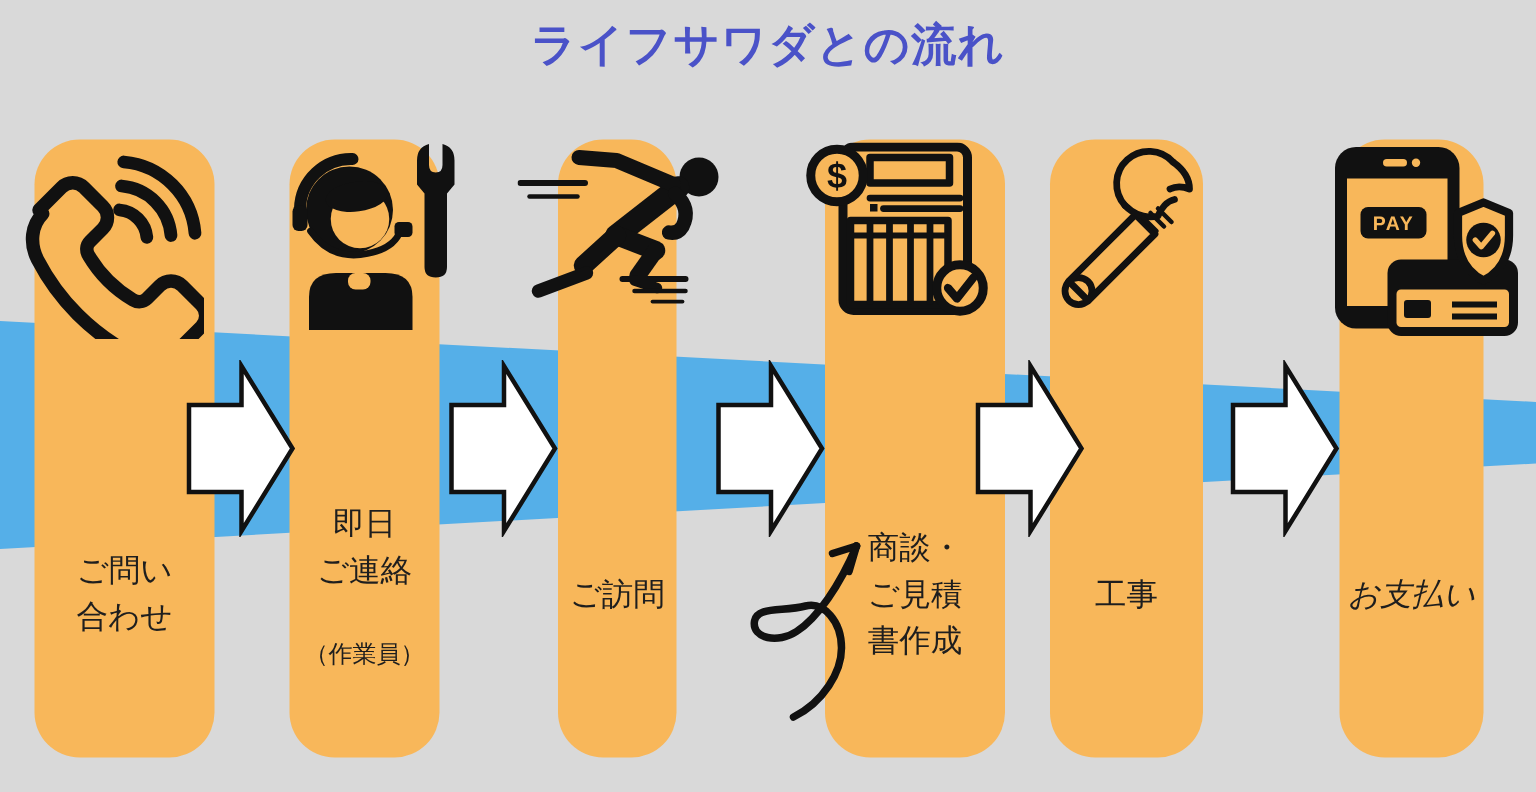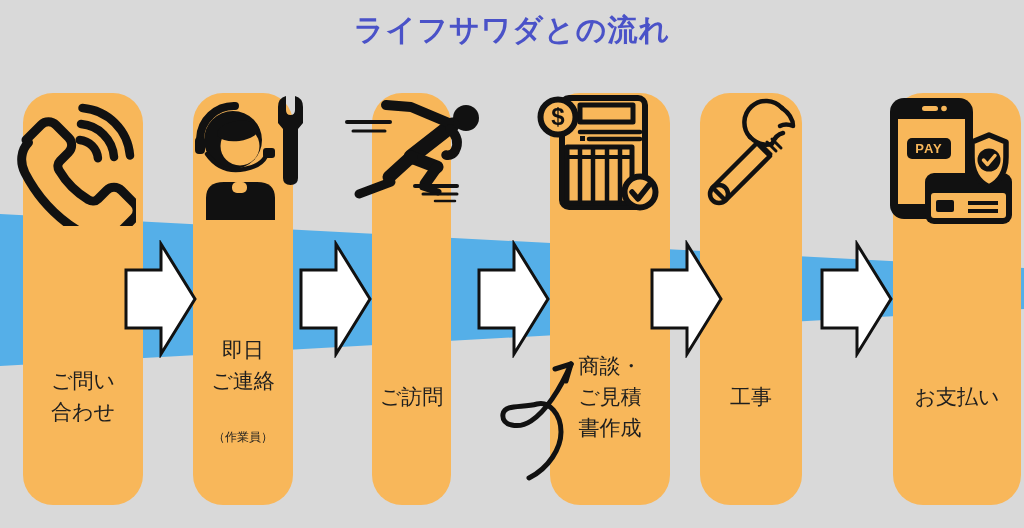--- a/index.html
+++ b/index.html
@@ -7,28 +7,28 @@
   .stage{position:relative;width:1024px;height:528px;background:var(--background,#D9D9D9);overflow:hidden;}
   .stage *{box-sizing:border-box;}
   .band-svg{position:absolute;left:0;top:0;z-index:1;}
   .band{fill:var(--band_blue,#55AFE8);}
   .title{position:absolute;left:0;top:10px;width:100%;text-align:center;
          font-size:30px;font-weight:800;letter-spacing:1px;color:var(--headline_blue,#4A52C8);z-index:4;}
   .pill{position:absolute;top:93px;height:412px;border-radius:30px;background:var(--pill_orange,#F8B75A);z-index:2;}
   .pill .label{position:absolute;left:-10px;right:-10px;top:248px;height:110px;
                display:flex;flex-direction:column;align-items:center;justify-content:center;
                font-size:21px;line-height:31px;color:#1e1e1e;text-align:center;white-space:nowrap;}
-  .pill .label .sub{font-size:12px;line-height:20px;margin-top:31px;}
+  .pill .label .sub{font-size:16px;line-height:20px;margin-top:31px;}
   .p1{left:23px;width:120px;text-decoration:underline;}
   .p2{left:193px;width:100px;}
   .p2 .label{top:242px;}
   .p3{left:372px;width:79px;}
   .p4{left:550px;width:120px;}
   .p5{left:700px;width:102px;}
-  .p6{left:893px;width:128px;}
+  .p6{left:893px;width:96px;font-style:italic;}
   .icon{position:absolute;z-index:3;}
   .ic-fill{fill:var(--icon_black,#111);}
   .ic-stroke{fill:none;stroke:var(--icon_black,#111);stroke-linecap:round;stroke-linejoin:round;}
   .ic-orange{fill:var(--pill_orange,#F8B75A);}
   .ic-orange-stroke{fill:var(--pill_orange,#F8B75A);stroke:var(--icon_black,#111);stroke-linejoin:round;}
   .arrow{position:absolute;top:240px;z-index:3;}
   .arrow-shape{fill:var(--arrow_fill,#fff);stroke:var(--icon_black,#111);}
   .a1{left:123px;} .a2{left:298px;} .a3{left:476px;} .a4{left:649px;} .a5{left:819px;}
   .free-note{position:absolute;left:155px;top:441px;font-size:52px;font-weight:800;
              letter-spacing:2px;color:var(--headline_blue,#4A52C8);z-index:5;white-space:nowrap;}

